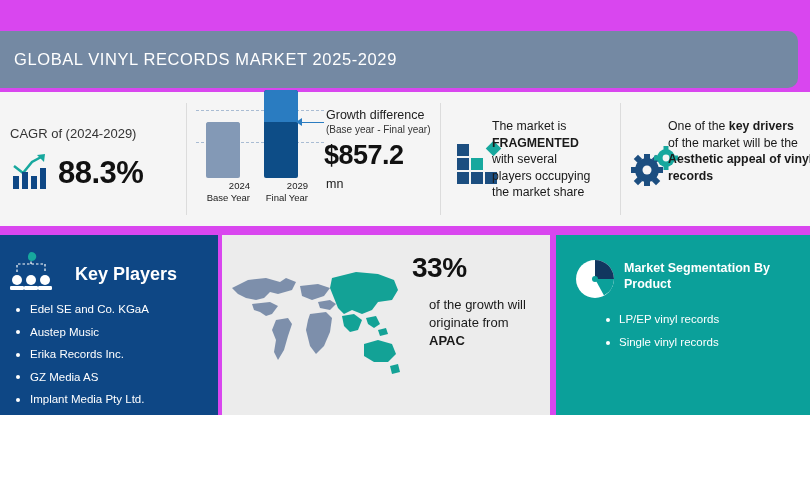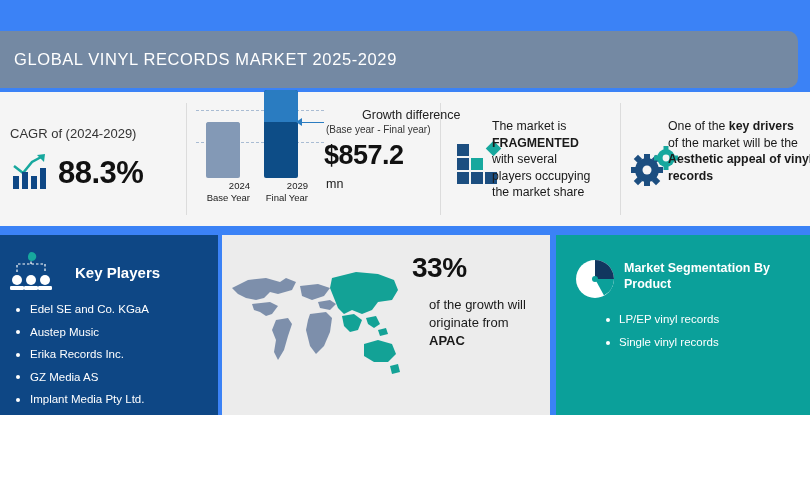--- a/index.html
+++ b/index.html
@@ -3,21 +3,21 @@
 <meta charset="utf-8">
 <style>
   html,body{margin:0;padding:0;}
   body{
     width:810px;height:480px;
     background:#ffffff;
     font-family:"Liberation Sans", sans-serif;
     overflow:hidden;
     position:relative;
   }
-  .stage{position:absolute;left:0;top:0;width:810px;height:480px;background:#3b82f6;}
+  .stage{position:absolute;left:0;top:0;width:810px;height:480px;background:#d946ef;}
 
   
   .header-bar{
     position:absolute;left:0;top:31px;width:798px;height:57px;
     background:#7489a3;
     border-top-right-radius:10px;border-bottom-right-radius:10px;
   }
   .header-title{
     position:absolute;left:14px;top:50px;
     font-size:16.5px;letter-spacing:.6px;color:#ffffff;
@@ -46,42 +46,42 @@
     background:#2a7cc1;border-radius:3px 3px 0 0;}
   .bar-cap{position:absolute;left:10px;bottom:74px;width:34px;height:4px;background:#8399b6;border-radius:3px 3px 0 0;}
   .bar-label{position:absolute;text-align:right;width:54px;font-size:9.5px;color:#222;line-height:12px;}
   .bl-2024{left:0px;bottom:-4px;}
   .bl-2029{left:58px;bottom:-4px;}
 
   
   .arrow-line{position:absolute;left:300px;top:122px;width:24px;height:1px;background:#2a7cc1;}
   .arrow-head{position:absolute;left:296px;top:118px;width:0;height:0;
     border-top:4px solid transparent;border-bottom:4px solid transparent;border-right:6px solid #2a7cc1;}
-  .growth-title{position:absolute;left:326px;top:108px;font-size:12.5px;color:#222;margin-left:36px;}
+  .growth-title{position:absolute;left:326px;top:108px;font-size:12.5px;color:#222;}
   .growth-sub{position:absolute;left:326px;top:124px;font-size:10px;color:#333;}
   .growth-value{position:absolute;left:324px;top:140px;font-size:27px;font-weight:bold;color:#111;letter-spacing:-.5px;}
   .growth-unit{position:absolute;left:326px;top:177px;font-size:12.5px;color:#222;}
 
   
   .frag-icon{position:absolute;left:455px;top:140px;width:50px;height:46px;}
   .frag-text{position:absolute;left:492px;top:118px;width:118px;font-size:12.3px;color:#1a1a1a;line-height:16.5px;}
   .frag-text b{font-weight:bold;}
 
   
   .gear-icon{position:absolute;left:630px;top:146px;width:50px;height:40px;}
   .driver-text{position:absolute;left:668px;top:118px;width:150px;font-size:12.3px;color:#1a1a1a;line-height:16.5px;}
   .driver-text b{font-weight:bold;}
 
   
   .panel-navy{position:absolute;left:0;top:235px;width:218px;height:180px;background:#0e4785;}
   .panel-gray{position:absolute;left:222px;top:235px;width:328px;height:180px;background:#ececec;}
   .panel-teal{position:absolute;left:556px;top:235px;width:254px;height:180px;background:#0ba09a;}
 
   .kp-icon{position:absolute;left:8px;top:250px;width:46px;height:42px;}
-  .kp-title{position:absolute;left:58px;top:264px;font-size:15px;font-weight:bold;color:#ffffff;padding-left:17px;}
+  .kp-title{position:absolute;left:58px;top:264px;font-size:18px;font-weight:bold;color:#ffffff;padding-left:17px;}
   .kp-list{position:absolute;left:12px;top:298px;width:200px;margin:0;padding:0;list-style:none;}
   .kp-list li{position:relative;padding-left:18px;font-size:11.5px;color:#ffffff;line-height:22.5px;}
   .kp-list li:before{content:"";position:absolute;left:4px;top:9.5px;width:4px;height:4px;border-radius:50%;background:#ffffff;}
 
   .map{position:absolute;left:226px;top:258px;width:180px;height:140px;}
 
   .apac-pct{position:absolute;left:412px;top:252px;font-size:28px;font-weight:bold;color:#111;letter-spacing:-.5px;}
   .apac-text{position:absolute;left:412px;top:296px;width:130px;font-size:13px;color:#1a1a1a;line-height:18px;margin-left:17px;}
   .apac-text b{font-weight:bold;}
 

